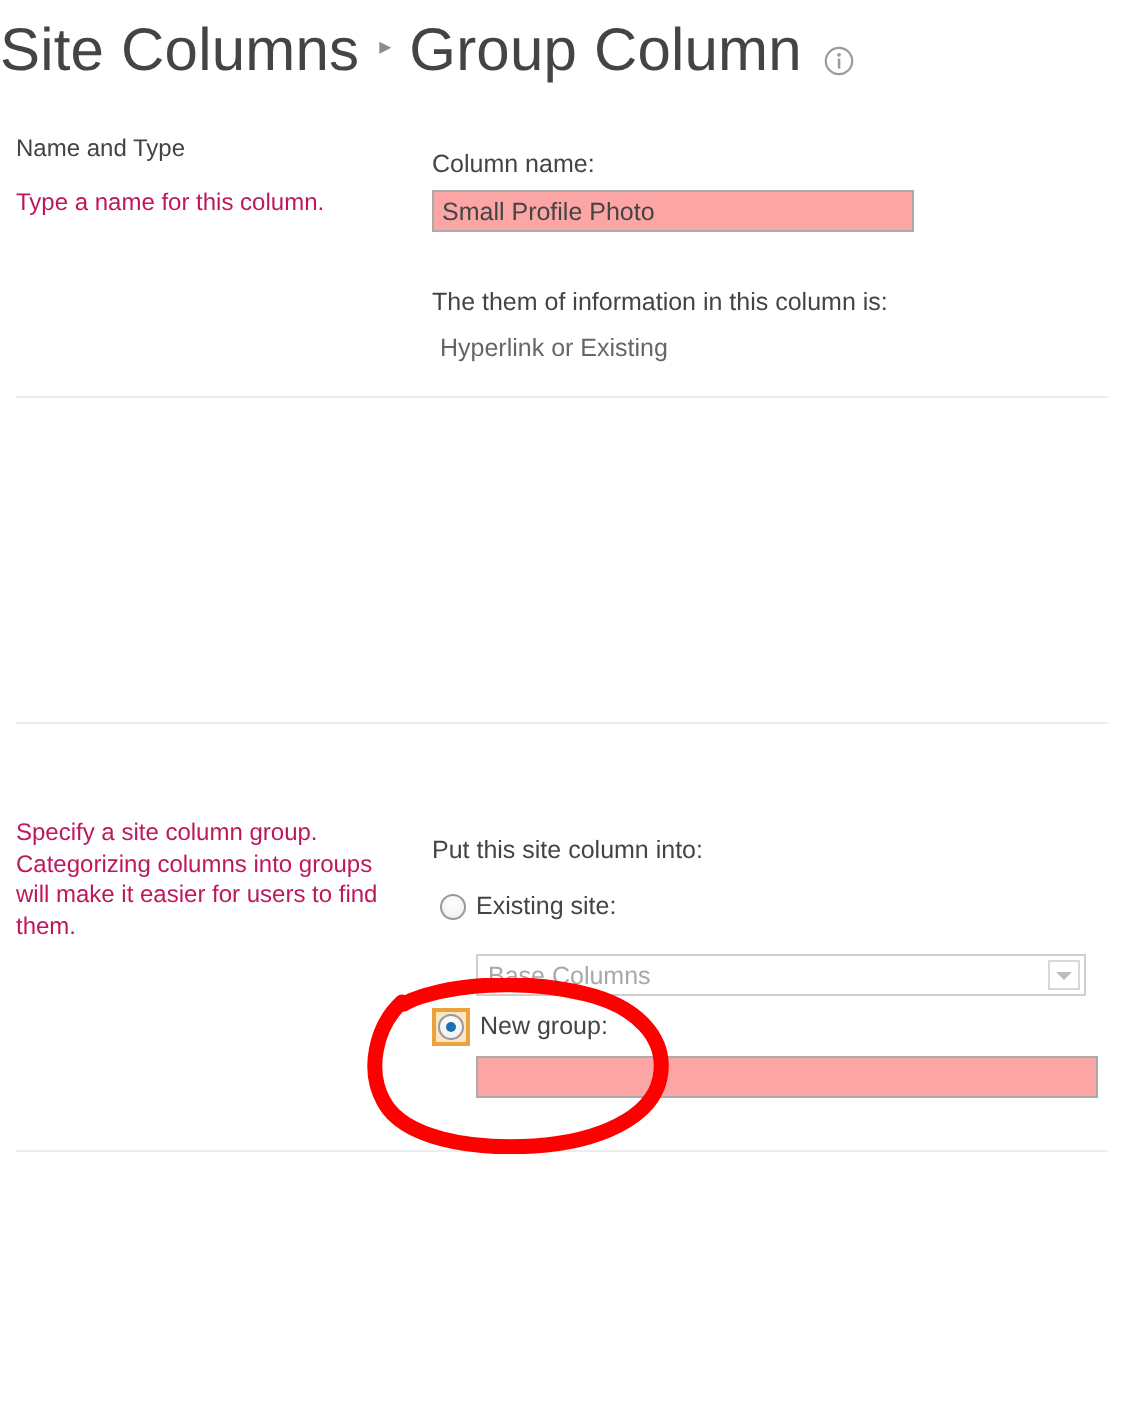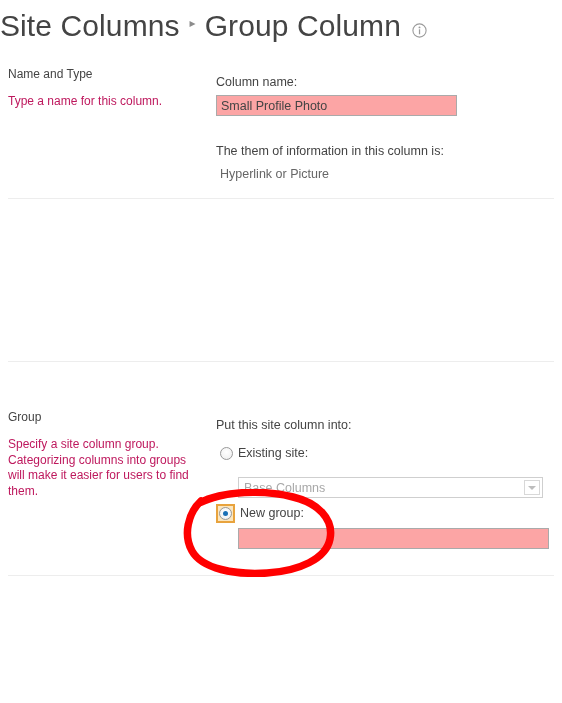--- a/index.html
+++ b/index.html
@@ -247,28 +247,27 @@
 
 <div class="section" style="top:0;height:198px;">
   <div class="sec-left" style="top:66px;">
     <div class="sec-title">Name and Type</div>
     <div class="sec-desc">Type a name for this column.</div>
   </div>
   <div class="sec-right" style="top:74px;">
     <div class="field-label">Column name:</div>
     <input class="text-box" type="text" value="Small Profile Photo" style="">
     <div class="field-label" style="margin-top:27px;margin-bottom:7px;">The them of information in this column is:</div>
-    <div class="static-value">Hyperlink or Picture</div>
+    <div class="static-value">Hyperlink or Existing</div>
   </div>
 </div>
 <div class="divider" style="top:198px;"></div>
 
 <div class="section" style="top:198px;height:163px;">
   <div class="sec-left" style="top:211px;">
-    <div class="sec-title">Group</div>
     <div class="sec-desc">Specify a site column group. Categorizing columns into groups will make it easier for users to find them.</div>
   </div>
   <div class="sec-right" style="top:219px;">
     <div class="field-label" style="margin-bottom:13px;">Put this site column into:</div>
 
     <div class="radio-row" style="margin-left:4px;">
       <span class="radio"></span>
       <span class="radio-label">Existing site:</span>
     </div>
 

